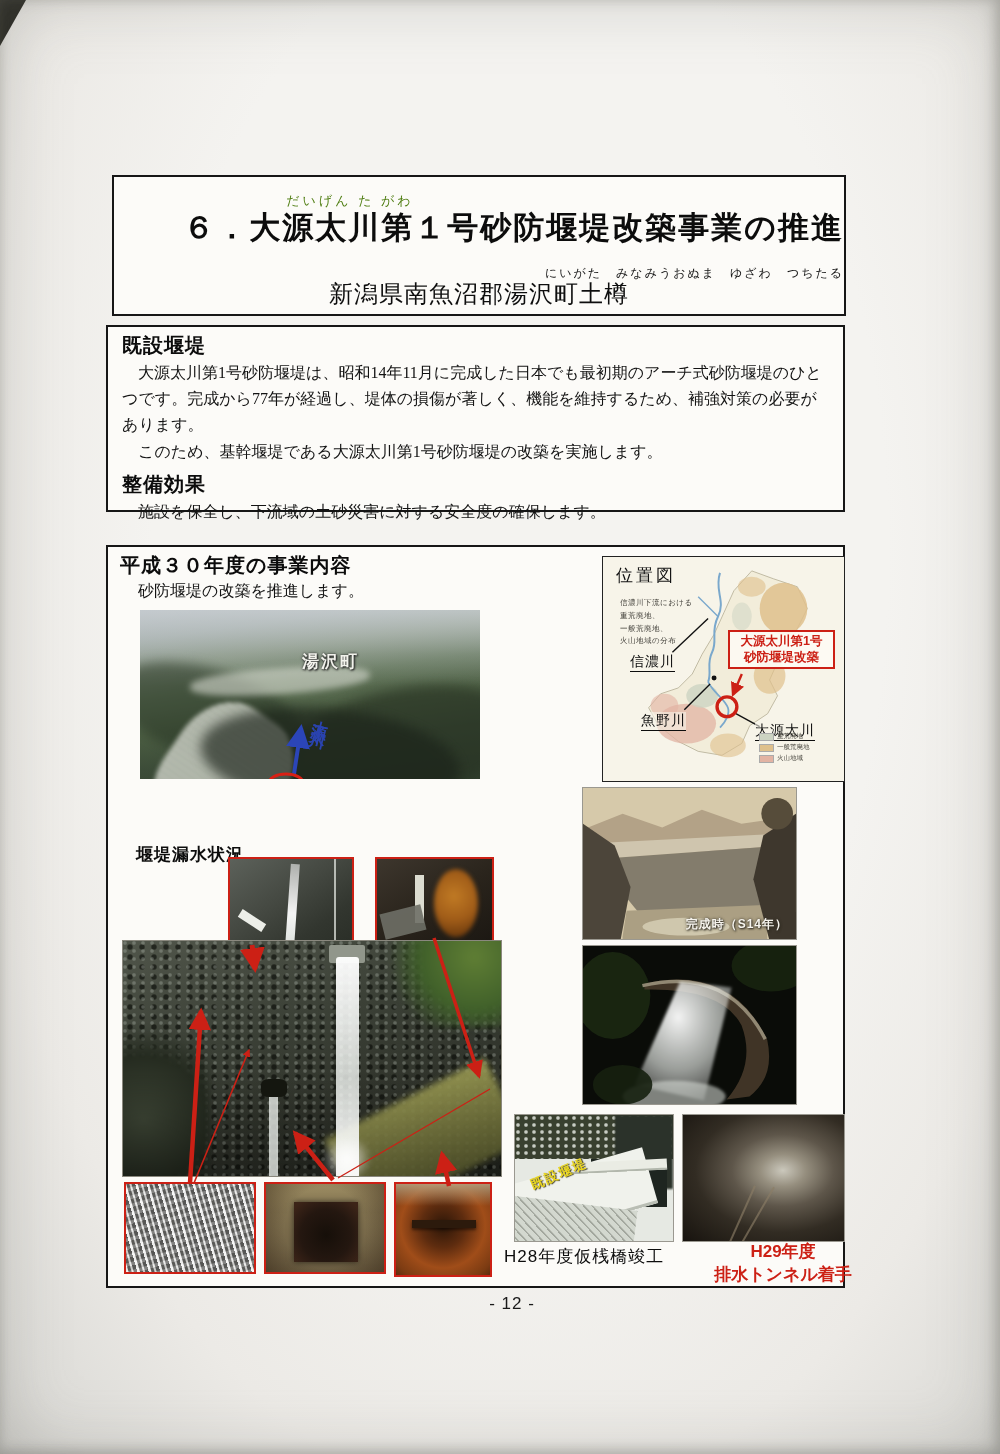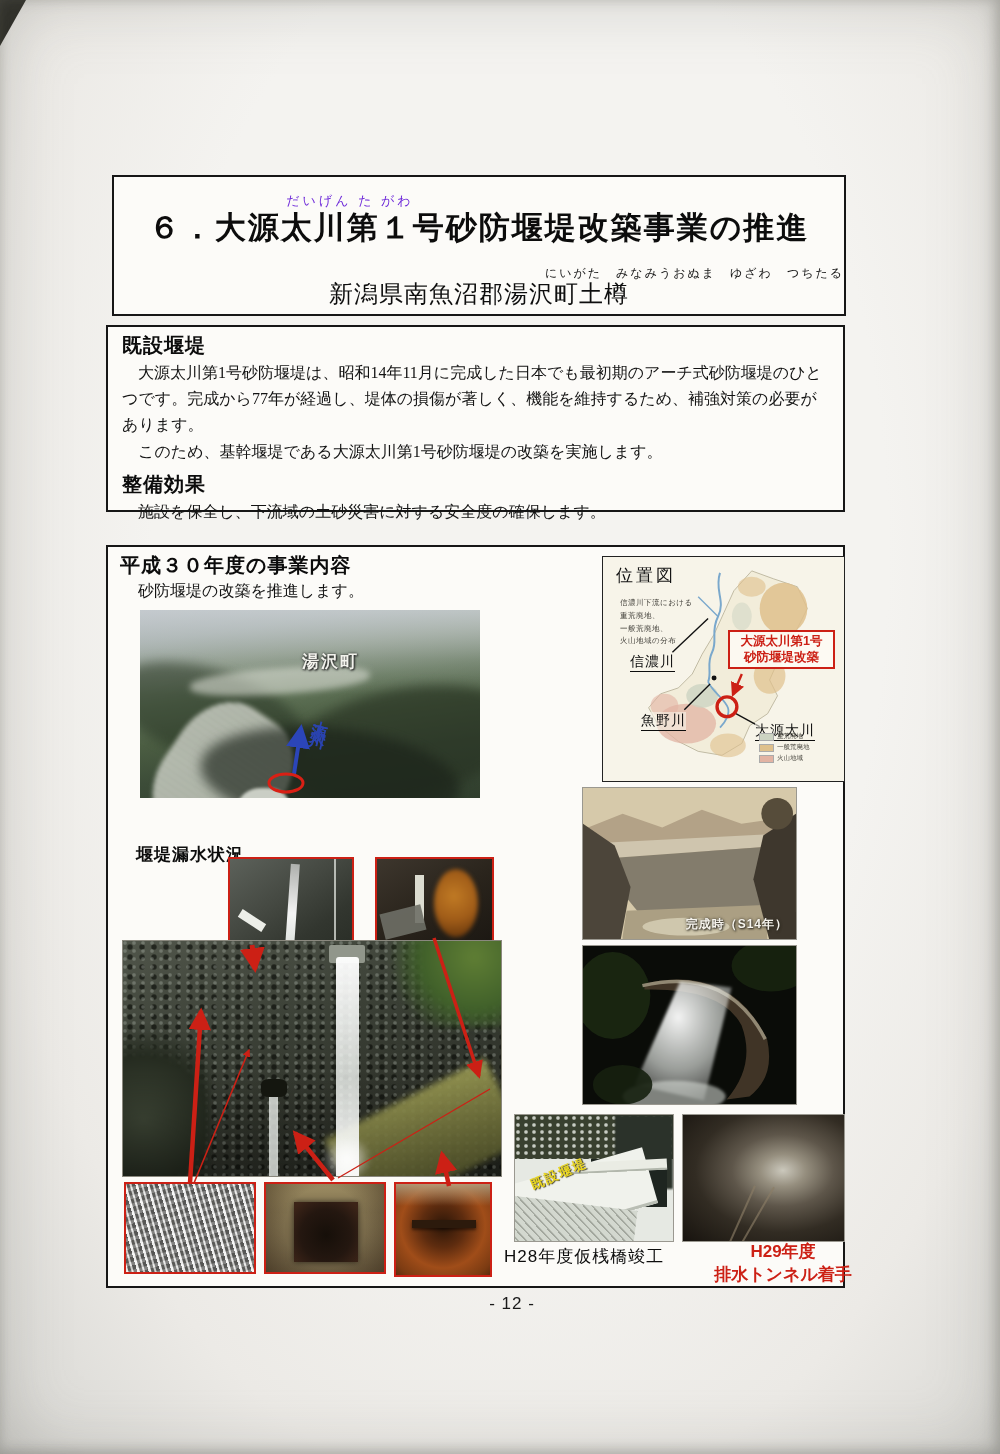--- a/index.html
+++ b/index.html
@@ -12,40 +12,40 @@
     border-top:46px solid #16160f;border-right:26px solid transparent;opacity:.92;}
   .serif{font-family:"Liberation Serif","DejaVu Serif",serif;}
 
   
   .frame{position:absolute;background:#fcfbf8;border:2px solid #161616;box-sizing:border-box;}
   #title-box{left:112px;top:175px;width:734px;height:141px;}
   #overview-box{left:106px;top:325px;width:739px;height:187px;}
   #works-box{left:106px;top:545px;width:739px;height:743px;}
 
   
-  .t-reading{position:absolute;left:0;right:258px;top:15px;text-align:center;font-size:13px;letter-spacing:3px;color:#6d28d9;}
-  .t-main{position:absolute;left:0;right:0;top:30px;text-align:center;font-size:31px;font-weight:bold;letter-spacing:2px;color:#0c0c0c;}
+  .t-reading{position:absolute;left:0;right:258px;top:15px;text-align:center;font-size:13px;letter-spacing:3px;color:#4d7c0f;}
+  .t-main{position:absolute;left:0;right:0;top:30px;text-align:right;font-size:31px;font-weight:bold;letter-spacing:2px;color:#0c0c0c;}
   .t-loc-reading{position:absolute;left:0;right:0;top:88px;text-align:right;font-size:12px;letter-spacing:2px;color:#151515;}
   .t-loc{position:absolute;left:0;right:0;top:101px;text-align:center;font-size:24px;letter-spacing:1px;color:#0e0e0e;font-family:"Liberation Serif","DejaVu Serif",serif;}
 
   
   .sec-h{font-size:20px;font-weight:bold;color:#0c0c0c;letter-spacing:1px;}
   #overview-box .inner{position:absolute;inset:5px 14px;}
   .body-p{font-family:"Liberation Serif","DejaVu Serif",serif;font-size:16px;line-height:1.62;color:#131313;margin:1px 0;}
 
   
   .works-h{position:absolute;left:12px;top:5px;}
   .works-lead{position:absolute;left:30px;top:34px;font-size:16px;color:#131313;}
 
   
   .photo{position:absolute;overflow:hidden;box-sizing:border-box;}
   .redframe{border:2.5px solid #cc2015;}
 
   
-  #aerial{left:32px;top:63px;width:340px;height:188px;
+  #aerial{left:32px;top:63px;width:340px;height:169px;
     background:linear-gradient(172deg,#aab2b6 0%,#9aa5a0 14%,#84927f 27%,#62755a 42%,#4b5d42 58%,#3c4c38 74%,#303e2d 100%);text-decoration:underline;}
   #aerial .haze{position:absolute;inset:0;background:linear-gradient(to bottom,rgba(205,210,214,.75),rgba(205,210,214,.25) 26%,rgba(0,0,0,0) 45%);}
   #aerial .ridge{position:absolute;border-radius:50%;filter:blur(6px);}
   #aerial .r1{left:-30px;top:60px;width:200px;height:90px;background:rgba(40,52,36,.55);transform:rotate(18deg);}
   #aerial .r2{right:-40px;top:80px;width:240px;height:110px;background:rgba(36,46,32,.6);transform:rotate(-12deg);}
   #aerial .r3{left:60px;bottom:-30px;width:260px;height:100px;background:rgba(26,34,24,.65);transform:rotate(6deg);}
   #aerial .valley{position:absolute;left:8px;top:108px;width:150px;height:120px;transform:rotate(-56deg);
     border-radius:40%;filter:blur(2px);
     background:repeating-linear-gradient(90deg,rgba(255,255,255,.75) 0 2px,rgba(170,176,162,.7) 2px 6px),linear-gradient(#c3c8ba,#aeb4a4);opacity:.85;}
   #aerial .town{position:absolute;left:50px;top:58px;width:180px;height:26px;transform:rotate(-4deg);

